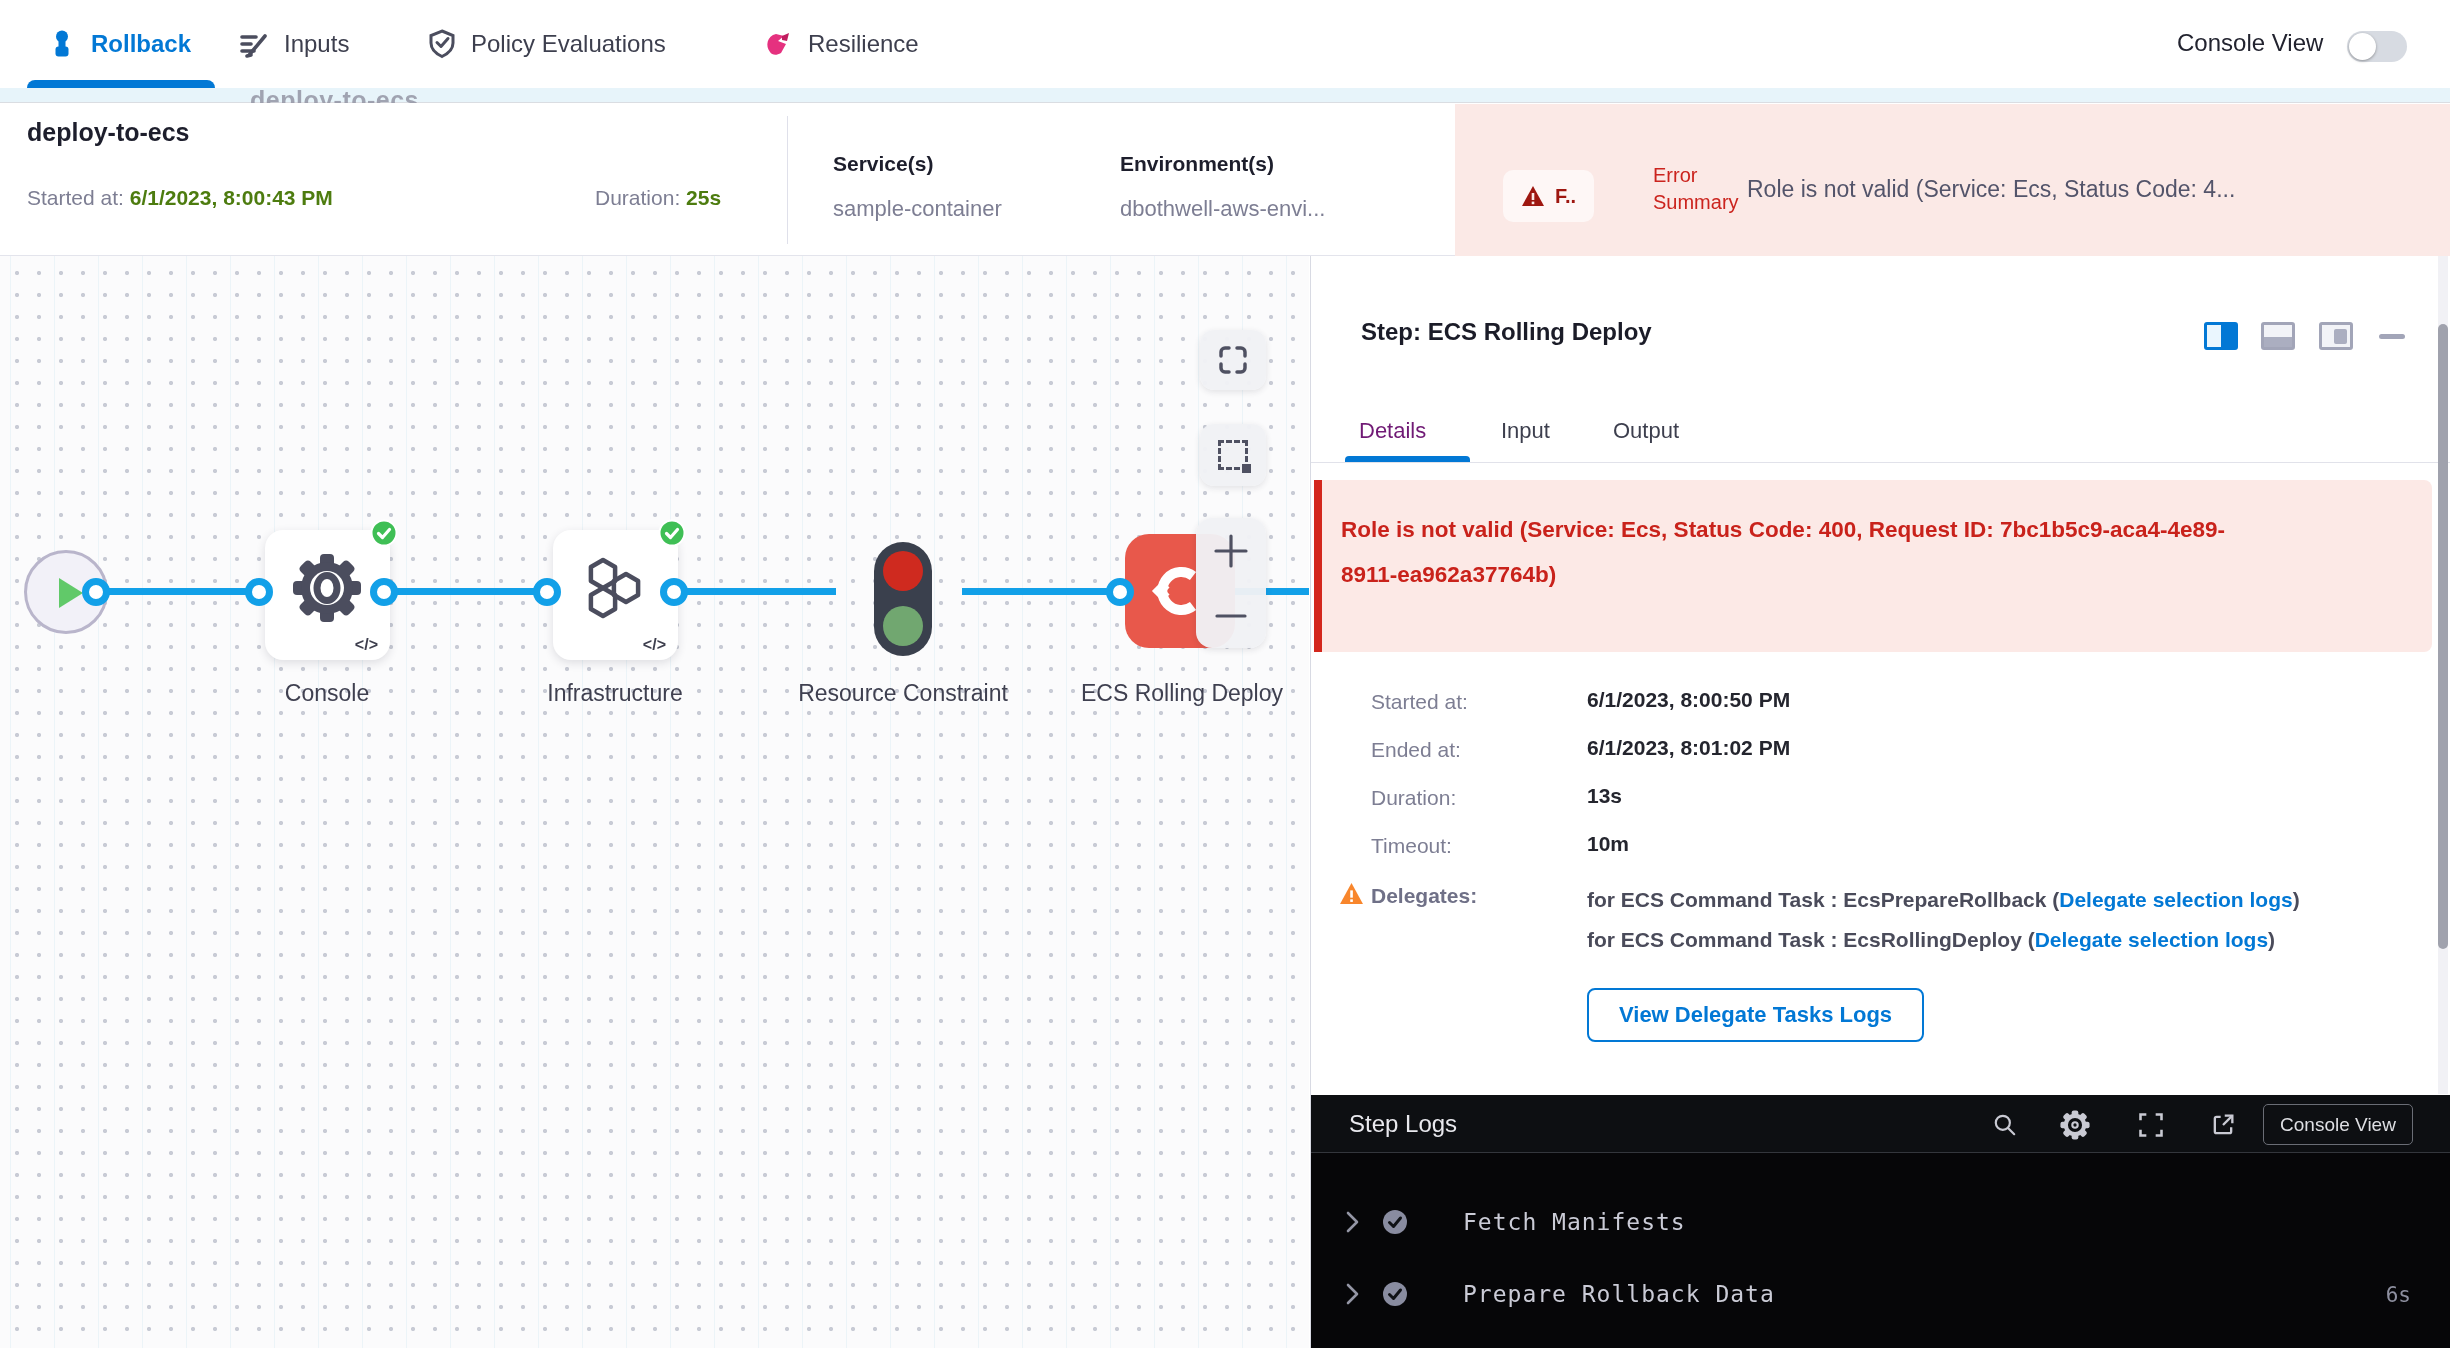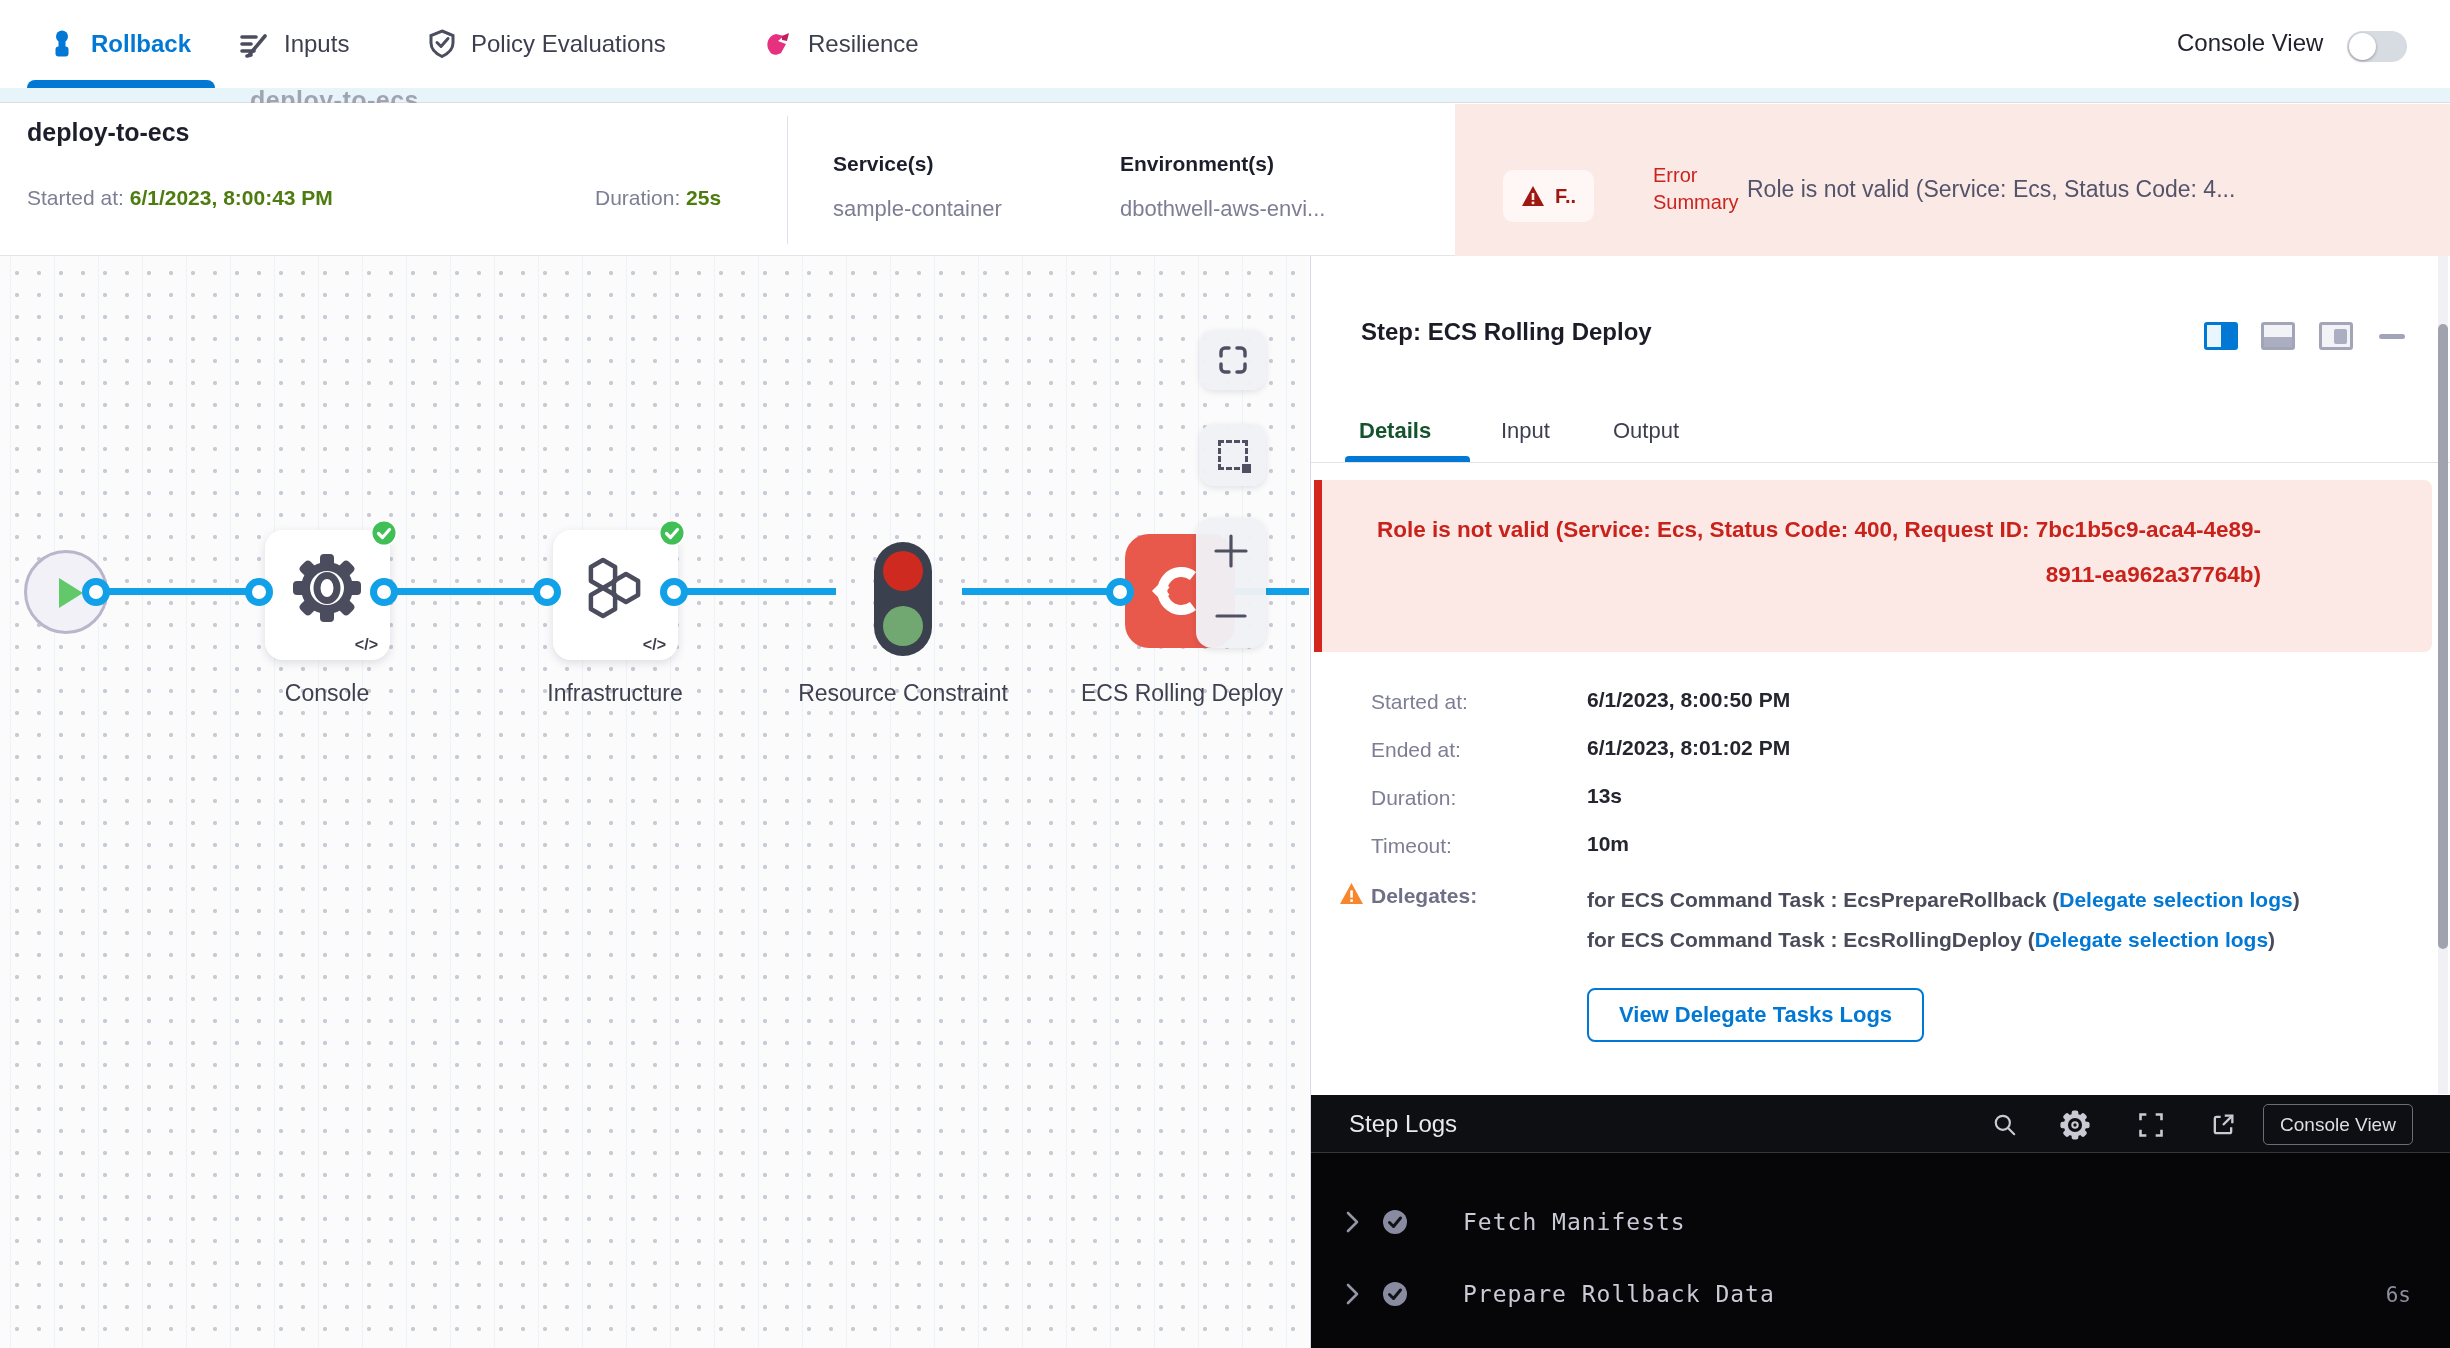--- a/index.html
+++ b/index.html
@@ -64,24 +64,24 @@
   
   .panel { position:absolute; left:1310px; top:256px; width:1140px; height:1092px; background:#fff; border-left:1px solid #d8dae3; }
   .panel-title { position:absolute; left:50px; top:62px; font-size:24px; font-weight:700; color:#1b1c28; }
   .layout-ic { position:absolute; top:66px; width:34px; height:28px; border-radius:3px; cursor:pointer; }
   .li-split { border:3px solid #0278d5; background:linear-gradient(to right, #eaf6fe 50%, #0278d5 50%); }
   .li-bottom { border:3px solid #a2a5b8; background:linear-gradient(to bottom, #f2f3f7 55%, #abaec0 55%); }
   .li-right { border:3px solid #a2a5b8; background:#f2f3f7; position:absolute; }
   .li-right::after { content:""; position:absolute; right:3px; top:4px; width:13px; height:15px; background:#abaec0; border-radius:2px; }
   .minimize-dash { position:absolute; left:1068px; top:78px; width:26px; height:5px; background:#a2a5b8; border-radius:3px; cursor:pointer; }
   .ptab { position:absolute; top:162px; font-size:22px; color:#3d3f4e; cursor:pointer; }
-  .ptab.active { font-weight:700; color:#14532d; }
+  .ptab.active { font-weight:400; color:#701a75; }
   .ptab-underline { position:absolute; left:34px; top:200px; width:125px; height:6px; background:#0278d5; border-radius:4px 4px 0 0; }
   .ptab-divider { position:absolute; left:0; top:206px; width:1140px; height:1px; background:#e1e2ea; }
-  .error-box { position:absolute; left:3px; top:224px; width:1118px; height:172px; background:#fce9e6; border-left:8px solid #d3271d; border-radius:0 8px 8px 0;text-align:right; }
+  .error-box { position:absolute; left:3px; top:224px; width:1118px; height:172px; background:#fce9e6; border-left:8px solid #d3271d; border-radius:0 8px 8px 0; }
   .error-box .msg { margin:27px 0 0 19px; max-width:920px; font-size:22.5px; font-weight:700; line-height:45px; color:#c9221b; }
   .kv-label { position:absolute; left:60px; font-size:21px; color:#7d7e93; font-weight:500; }
   .kv-value { position:absolute; left:276px; font-size:21px; font-weight:700; color:#24252e; }
   .delegates { position:absolute; left:276px; top:624px; width:810px; font-size:21px; font-weight:700; color:#4a4b5a; line-height:39px; }
   .delegates .lnk { color:#0278d5; cursor:pointer; }
   .delegates p + p { margin-top:1px; }
   .view-logs-btn { position:absolute; left:276px; top:732px; height:54px; padding:0 30px; background:#fff; border:2px solid #0278d5; border-radius:8px; font-size:22px; font-weight:700; color:#0278d5; display:flex; align-items:center; cursor:pointer; font-family:"Liberation Sans",sans-serif; }
   .pscroll-track { position:absolute; right:2px; top:0; width:10px; height:838px; background:#f1f1f5; }
   .pscroll-thumb { position:absolute; right:2px; top:68px; width:10px; height:625px; background:#a0a2ad; border-radius:5px; cursor:pointer; }
 

